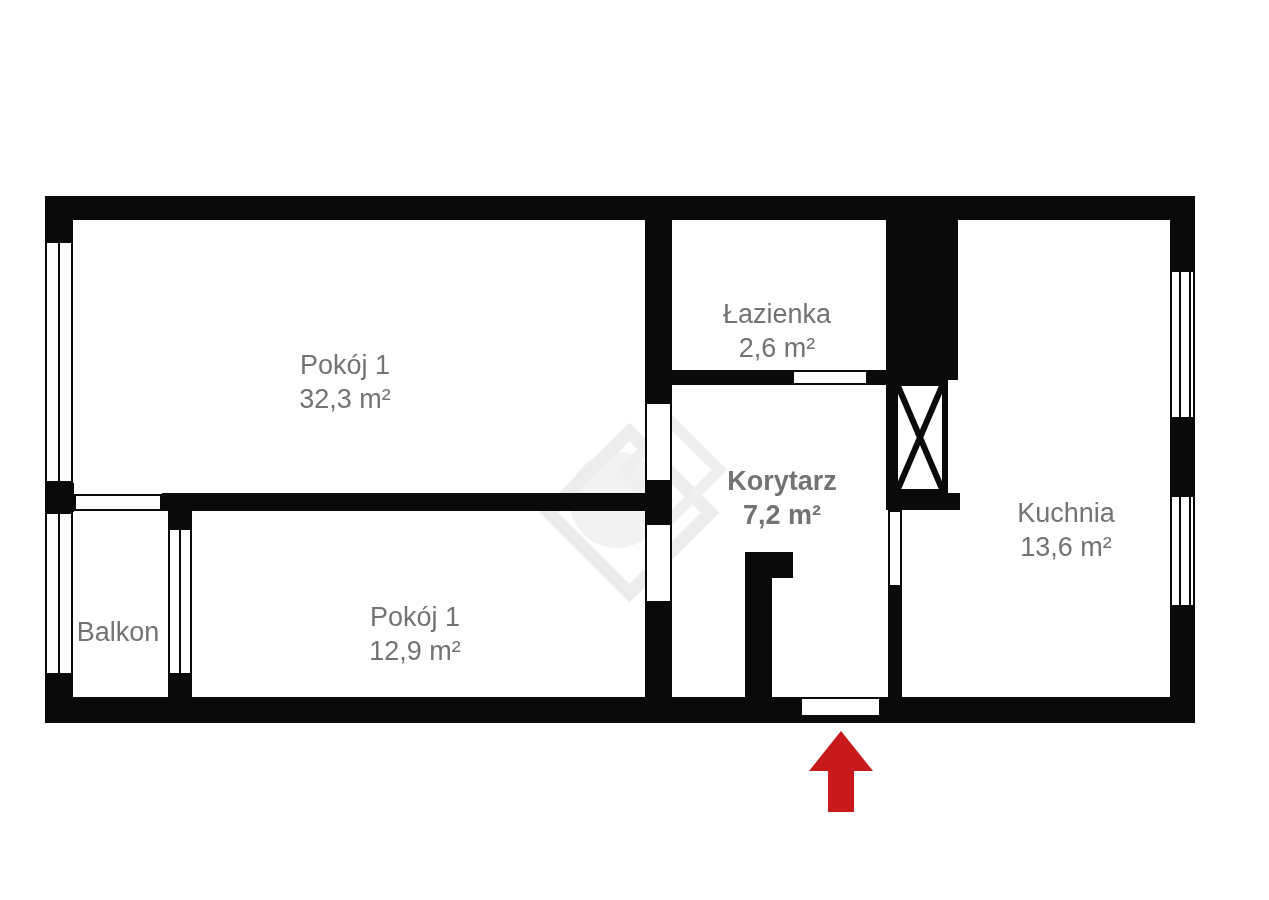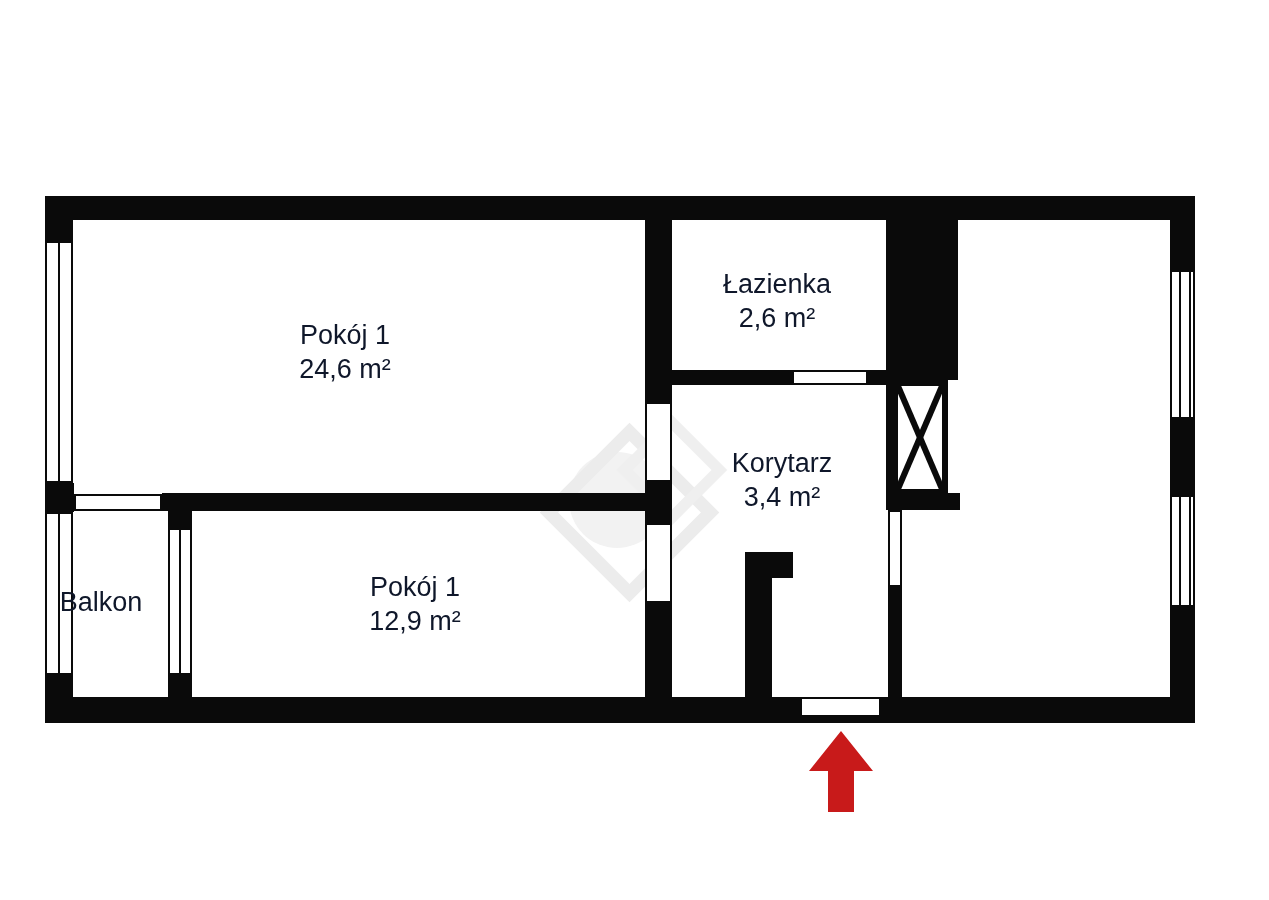--- a/index.html
+++ b/index.html
@@ -9,21 +9,21 @@
   }
   .wall{position:absolute;background:var(--wall,#0a0a0a);}
   .window{position:absolute;background:#fff;border:2px solid var(--wall,#0a0a0a);box-sizing:border-box;}
   .window .mullion-v{position:absolute;left:50%;top:0;bottom:0;width:2px;margin-left:-1px;background:var(--wall,#0a0a0a);}
   .window .mullion-v.double{width:8px;margin-left:-4px;background:transparent;border-left:2px solid var(--wall,#0a0a0a);border-right:2px solid var(--wall,#0a0a0a);}
   .door{position:absolute;background:#fff;border:2px solid var(--wall,#0a0a0a);box-sizing:border-box;}
   .shaft{position:absolute;background:#fff;border:6px solid var(--wall,#0a0a0a);box-sizing:border-box;}
   .shaft svg{display:block;width:100%;height:100%;}
   .room-label{
     position:absolute;transform:translate(-50%,-50%);text-align:center;
-    color:#0f172a;font-size:27px;line-height:34px;white-space:nowrap;z-index:30;
+    color:#737373;font-size:27px;line-height:34px;white-space:nowrap;z-index:30;margin-top:30px;
   }
   .watermark{position:absolute;z-index:1;}
   .wm-diamond{position:absolute;box-sizing:border-box;transform:rotate(45deg);}
   .wm-circle{position:absolute;border-radius:50%;}
   .layer{position:absolute;inset:0;}
   .structure{z-index:10;}
   .arrow-svg{position:absolute;z-index:40;}
 </style>
 </head>
 <body>
@@ -93,35 +93,39 @@
     <div class="window" style="left:1170px;top:495px;width:25px;height:112px;">
       <div class="mullion-v double"></div>
     </div>
     <div class="wall" style="left:1170px;top:607px;width:25px;height:90px;"></div>
 
     <div class="door" style="left:800px;top:697px;width:81px;height:20px;"></div>
   </div>
 
   <div class="room-label" style="left:345px;top:352px;">
     <div>Pokój 1</div>
-    <div>24,6 m²</div>
+    <div>32,3 m²</div>
   </div>
   <div class="room-label" style="left:777px;top:301px;">
     <div>Łazienka</div>
     <div>2,6 m²</div>
   </div>
-  <div class="room-label" style="left:782px;top:480px;">
+  <div class="room-label" style="left:782px;top:468px;font-weight:bold;">
     <div>Korytarz</div>
-    <div>3,4 m²</div>
+    <div>7,2 m²</div>
+  </div>
+  <div class="room-label" style="left:1066px;top:500px;">
+    <div>Kuchnia</div>
+    <div>13,6 m²</div>
   </div>
   <div class="room-label" style="left:415px;top:604px;">
     <div>Pokój 1</div>
     <div>12,9 m²</div>
   </div>
-  <div class="room-label" style="left:101px;top:602px;">
+  <div class="room-label" style="left:118px;top:602px;">
     <div>Balkon</div>
   </div>
 
   <svg class="arrow-svg" style="left:806px;top:726px;" width="70" height="88" viewBox="0 0 70 88">
     <polygon points="35,5 67,45 48,45 48,86 22,86 22,45 3,45" fill="#c81a1a"></polygon>
   </svg>
 
 </div>
 
 </body></html>

